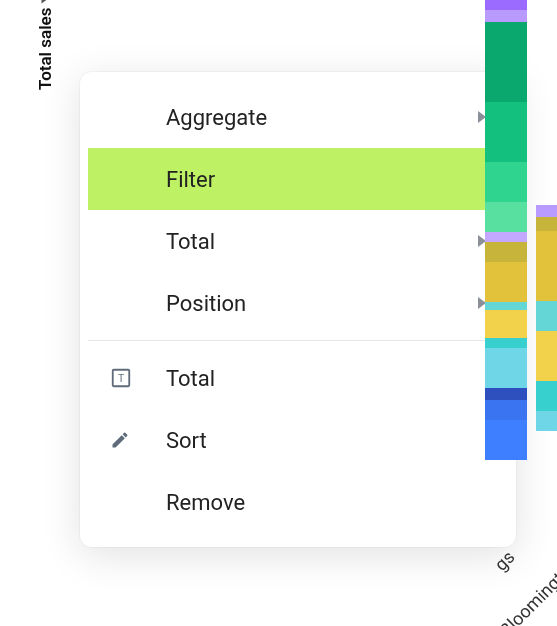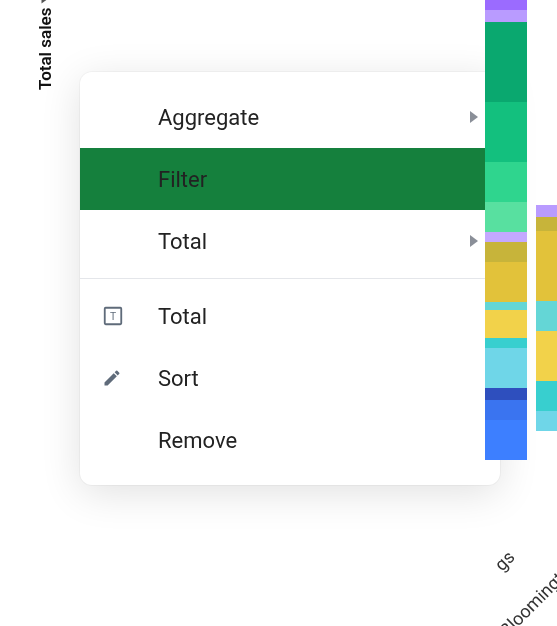--- a/index.html
+++ b/index.html
@@ -37,33 +37,33 @@
 
   
   .menu {
     position: absolute;
     left: 80px;
     top: 72px;
     width: 420px;
     background: #fff;
     border-radius: 12px;
     box-shadow: 0 8px 40px rgba(0,0,0,0.12), 0 0 0 1px rgba(0,0,0,0.03);
-    padding: 14px 0;
+    padding: 14px 8px;
   }
   .menu-item {
     display: flex;
     align-items: center;
     height: 62px;
     padding: 0 22px 0 22px;
     font-size: 22px;
     color: #222;
     cursor: pointer;
   }
   .menu-item.hovered {
-    background: #15803d;
+    background: #bef264;
   }
   .menu-icon-slot {
     width: 56px;
     display: flex;
     justify-content: flex-start;
     align-items: center;
     color: #5f6b7a;
   }
   .menu-label {
     flex: 1;
@@ -122,20 +122,25 @@
     <span class="menu-label">Filter</span>
   </div>
 
 
   <div class="menu-item">
     <span class="menu-icon-slot"></span>
     <span class="menu-label">Total</span>
     <span class="submenu-arrow"></span>
   </div>
 
+  <div class="menu-item">
+    <span class="menu-icon-slot"></span>
+    <span class="menu-label">Position</span>
+    <span class="submenu-arrow"></span>
+  </div>
 
   <div class="menu-sep"></div>
 
   <div class="menu-item">
     <span class="menu-icon-slot">
       <svg width="22" height="22" viewBox="0 0 24 24" fill="none" stroke="#5f6b7a" stroke-width="2">
         <rect x="3" y="3" width="18" height="18" rx="1"></rect>
         <text x="12" y="16" text-anchor="middle" font-size="11" fill="#5f6b7a" stroke="none" font-family="sans-serif">T</text>
       </svg>
     </span>

